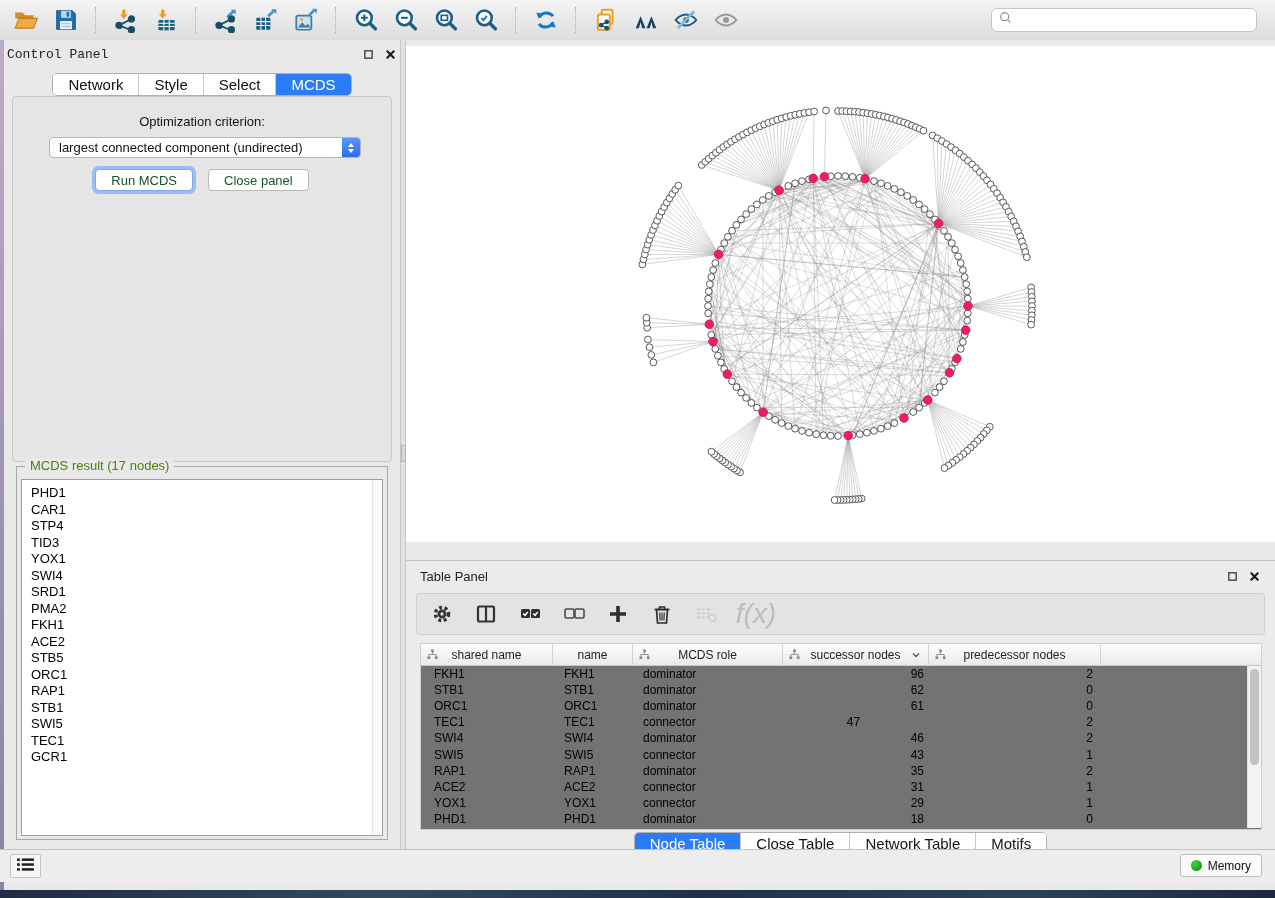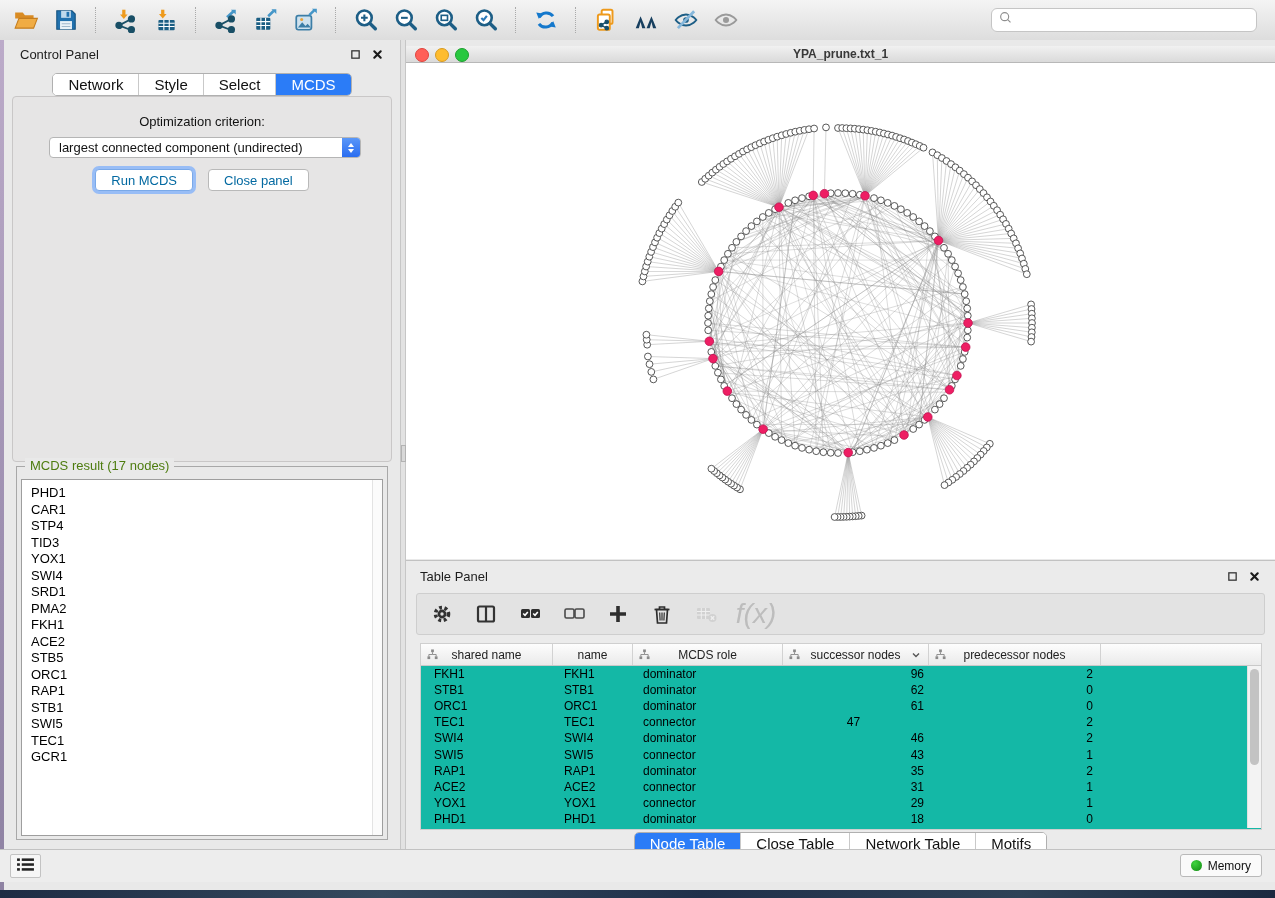--- a/index.html
+++ b/index.html
@@ -18,42 +18,42 @@
     border:1px solid #c5c5c5;border-radius:6px;display:flex;align-items:center;padding:0 6px;}
   .searchbox input{border:none;outline:none;flex:1;font:13px "Liberation Sans",sans-serif;background:transparent;}
 
   .left-strip{position:absolute;left:0;top:40px;bottom:0;width:4px;
     background:linear-gradient(#bcabc9,#9d8fb0 60%,#8e82a2);}
   .bottom-strip{position:absolute;left:0;right:0;bottom:0;height:8px;
     background:linear-gradient(90deg,#1e2c44,#34495e 30%,#20304a 55%,#2e4257 80%,#1b2940);}
 
   
   .control-panel{position:absolute;left:4px;top:40px;width:396px;bottom:32px;background:#e9e9e9;}
-  .cp-head{height:28px;display:flex;align-items:center;padding:0 16px;font-size:13px;color:#1d1d1d;}
+  .cp-head{height:28px;display:flex;align-items:center;padding:0 3px;font-size:13px;color:#1d1d1d;font-family:Liberation Mono, monospace;}
   .winbtns{margin-left:auto;display:flex;gap:8px;align-items:center;}
   .winbtn{background:none;border:none;padding:0;width:14px;height:14px;display:flex;align-items:center;justify-content:center;}
   .tabs-row{position:absolute;left:0;right:0;top:33px;display:flex;justify-content:center;}
   .tabgroup{display:flex;border:1px solid #b0b0b0;border-radius:5px;overflow:hidden;background:#fff;height:21px;}
   .tab{padding:0 15px;font-size:15px;display:flex;align-items:center;border-left:1px solid #c9c9c9;
        background:#fff;color:#111;border-top:none;border-bottom:none;border-right:none;}
   .tab:first-child{border-left:none;}
   .tab.active{background:#2b7cf7;color:#fff;}
   .cp-pane{position:absolute;left:8px;right:8px;top:56px;height:364px;background:#e6e5e5;
     border:1px solid #c9c7c7;border-radius:4px;}
   .opt-label{position:absolute;top:17px;left:0;right:0;text-align:center;font-size:13px;color:#111;}
   .cp-select{position:absolute;left:36px;top:40px;width:312px;height:21px;background:#fff;
     border:1px solid #b5b5b5;border-radius:4px;display:flex;align-items:center;padding-left:9px;
     font-size:13px;color:#111;box-sizing:border-box;}
   .stepper{position:absolute;right:0px;top:0px;bottom:0px;width:18px;border-radius:0 3px 3px 0;
     background:linear-gradient(#5a97f9,#2a6df0);display:flex;flex-direction:column;align-items:center;justify-content:center;gap:2px;}
   .tri-up{width:0;height:0;border-left:3.5px solid transparent;border-right:3.5px solid transparent;border-bottom:4px solid #fff;}
   .tri-dn{width:0;height:0;border-left:3.5px solid transparent;border-right:3.5px solid transparent;border-top:4px solid #fff;}
   .btn-row{position:absolute;top:72px;left:0;right:0;display:flex;justify-content:center;gap:15px;}
   .btn{height:22px;padding:0 15px;background:#fff;border:1px solid #b9b9b9;border-radius:4px;
-    font:13px "Liberation Sans",sans-serif;color:#0369a1;}
+    font:13px "Liberation Sans",sans-serif;color:#14532d;}
   .btn.focused{box-shadow:0 0 0 3px rgba(110,168,255,.65);border-color:#7aa9e8;}
   .groupbox{position:absolute;left:12px;right:12px;top:426px;bottom:18px;border:1px solid #a8a8a8;}
   .legend{position:absolute;top:-9px;left:8px;background:#e9e9e9;padding:0 5px;font-size:13px;color:#4d7c0f;}
   .listbox{position:absolute;left:4px;right:4px;top:12px;bottom:3px;background:#fff;border:1px solid #9e9e9e;
     overflow:hidden;}
   .listbox .items{padding:5px 0 0 9px;font-size:13px;line-height:16.5px;color:#000;}
   .list-track{position:absolute;right:0;top:0;bottom:0;width:9px;background:#fbfbfb;border-left:1px solid #e3e3e3;}
 
   
   .splitter{position:absolute;left:400px;width:6px;top:40px;bottom:32px;background:#e2e2e2;
@@ -72,21 +72,21 @@
   .light.green{background:#28c840;border:0.5px solid #1da02f;}
   .net-canvas{height:496px;background:#fff;overflow:hidden;}
 
   
   .table-panel{position:absolute;left:0;right:0;top:520px;bottom:0;background:#ebebeb;border-top:1px solid #c2c2c2;}
   .tp-head{height:30px;display:flex;align-items:center;padding:0 14px;font-size:13px;color:#1d1d1d;}
   .tp-toolbar{position:absolute;left:10px;right:10px;top:32px;height:42px;background:#e3e3e3;
     border:1px solid #cecece;border-radius:3px;display:flex;align-items:center;gap:18px;padding:0 12px;box-sizing:border-box;}
   .tp-tbtn{width:26px;height:26px;display:flex;align-items:center;justify-content:center;background:none;border:none;padding:0;}
   .fx-label{font-family:Liberation Sans, sans-serif;font-style:italic;font-size:28px;color:#bdbdbd;}
-  .tablewrap{position:absolute;left:14px;right:13px;top:82px;bottom:28px;background:#14b8a6;border:1px solid #cfcfcf;}
+  .tablewrap{position:absolute;left:14px;right:13px;top:82px;bottom:28px;background:#737373;border:1px solid #cfcfcf;}
   .thead{height:21px;display:flex;border-bottom:1px solid #c9c9c9;background:linear-gradient(#fdfdfd,#eaeaea);}
   .th{position:relative;display:flex;align-items:center;justify-content:center;font-size:12px;color:#222;
     border-right:1px solid #d2d2d2;box-sizing:border-box;}
   .th .attr-ic{position:absolute;left:6px;top:5px;}
   .th .sort-ic{position:absolute;right:7px;top:6px;}
   .tbody{position:absolute;left:0;right:14px;top:22px;bottom:0;overflow:hidden;}
   .tr{display:flex;height:16.1px;align-items:center;font-size:12px;color:#000;}
   .td{box-sizing:border-box;white-space:nowrap;overflow:hidden;}
   .vscroll{position:absolute;right:0;top:22px;bottom:1px;width:13px;background:#f3f3f3;border-left:1px solid #e2e2e2;}
   .vthumb{position:absolute;left:2px;right:2px;top:3px;height:96px;background:#c3c3c3;border-radius:6px;}
@@ -325,28 +325,20 @@
       </div>
     </div>
   </div>
 
   <div class="splitter">
       <div class="grip"></div>
     </div>
 
   <div class="rightside">
     <div class="netwin">
-      <div class="net-titlebar">
-        <span class="lights">
-          <span class="light red"></span>
-          <span class="light yellow"></span>
-          <span class="light green"></span>
-        </span>
-        <span>YPA_prune.txt_1</span>
-      </div>
       <div class="net-canvas">
         <svg id="graph-svg" width="869" height="496">
             <g>
               <line x1="373.0" y1="144.2" x2="302.8" y2="274.6" stroke="#888888" stroke-width="0.75" opacity="0.4"></line>
               <line x1="373.0" y1="144.2" x2="561.8" y2="252.7" stroke="#888888" stroke-width="0.75" opacity="0.4"></line>
               <line x1="373.0" y1="144.2" x2="303.8" y2="281.8" stroke="#888888" stroke-width="0.75" opacity="0.4"></line>
               <line x1="373.0" y1="144.2" x2="446.6" y2="130.8" stroke="#888888" stroke-width="0.75" opacity="0.4"></line>
               <line x1="373.0" y1="144.2" x2="389.1" y2="382.7" stroke="#888888" stroke-width="0.75" opacity="0.4"></line>
               <line x1="373.0" y1="144.2" x2="424.7" y2="389.8" stroke="#888888" stroke-width="0.75" opacity="0.4"></line>
               <line x1="373.0" y1="144.2" x2="468.0" y2="135.1" stroke="#888888" stroke-width="0.75" opacity="0.4"></line>

